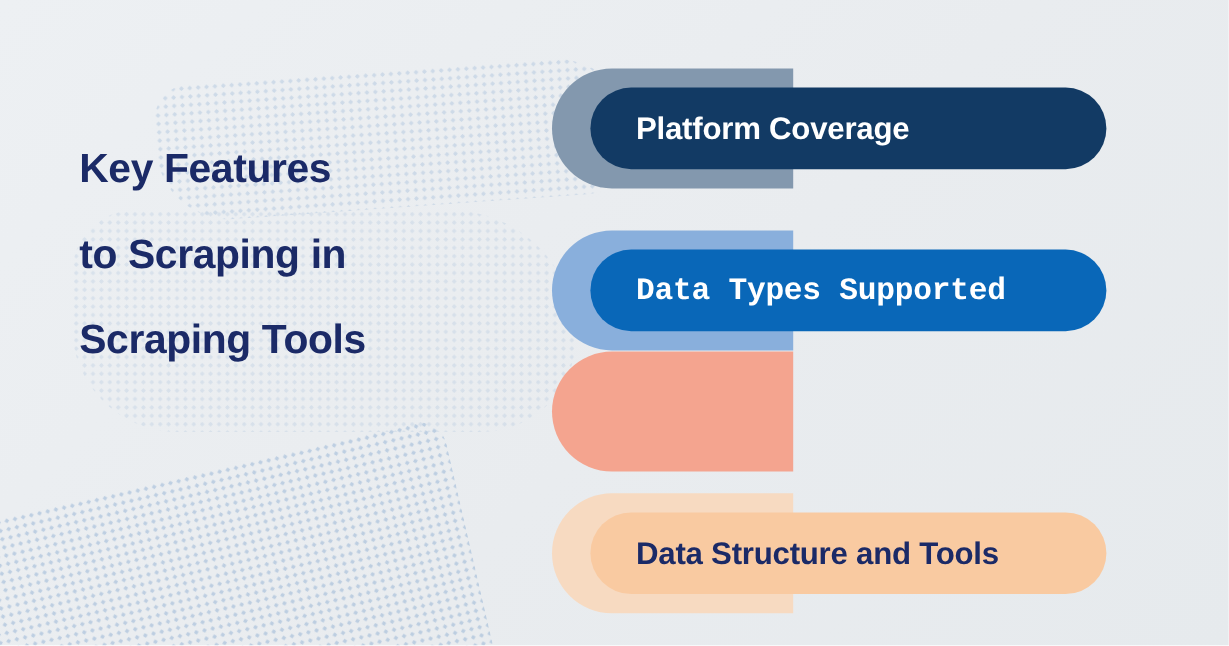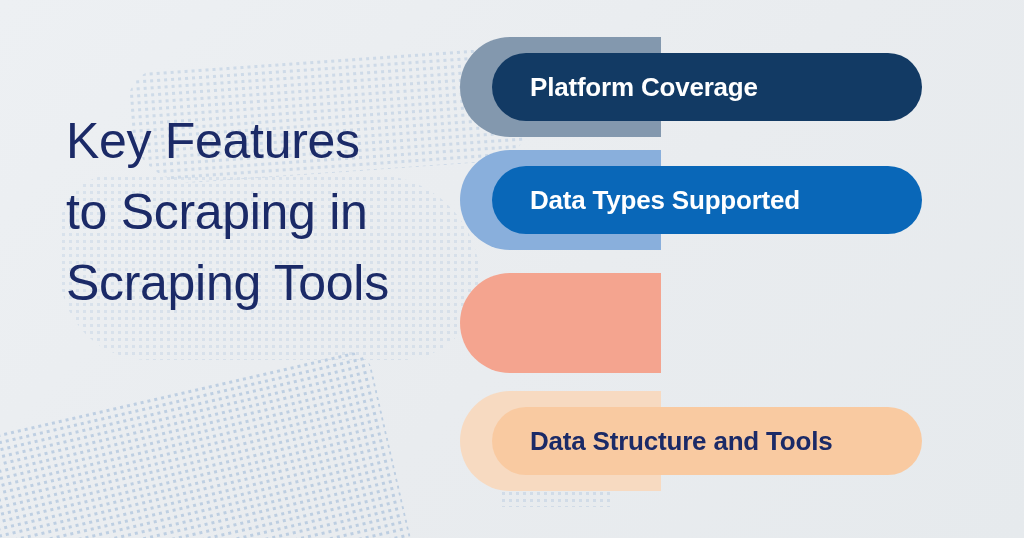--- a/index.html
+++ b/index.html
@@ -44,42 +44,43 @@
     opacity: .40;
   }
 
   
   .title {
     position: absolute;
     left: 66px;
     top: 106px;
     margin: 0;
     z-index: 2;
-    font-size: 50px;
+    font-size: 34px;
     line-height: 71px;
-    font-weight: normal;
+    font-weight: bold;
     letter-spacing: -0.3px;
     color: #1B2A67;
   }
   .title span { display: block; }
 
   
   .feature-list {
     position: absolute;
     inset: 0;
     z-index: 2;
+    margin-top: 20px;
   }
   .feature-row {
     position: absolute;
     left: 0;
     width: 100%;
     height: 100px;
   }
   .feature-row:nth-child(1) { top: 37px; }
-  .feature-row:nth-child(2) { top: 150px; }
+  .feature-row:nth-child(2) { top: 172px; font-family: Liberation Mono, monospace; }
   .feature-row:nth-child(3) { top: 273px; }
   .feature-row:nth-child(4) { top: 391px; }
 
   .feature-backdrop {
     position: absolute;
     left: 460px; top: 0;
     width: 201px; height: 100px;
     border-radius: 50px 0 0 50px;
     background: var(--backdrop, #999);
   }

